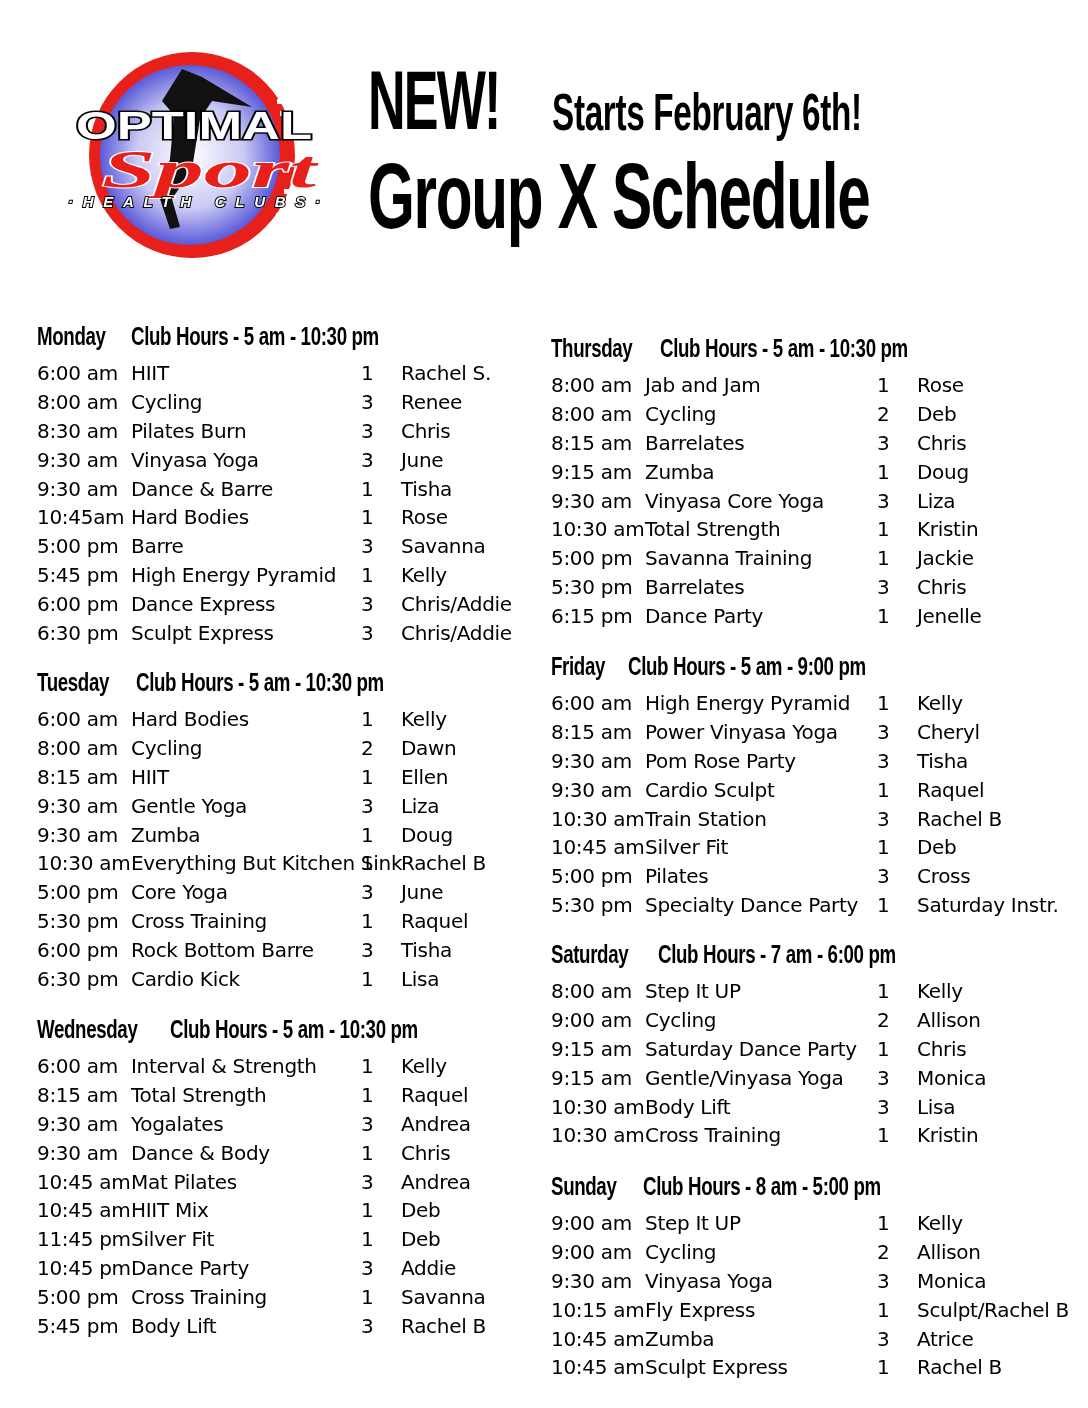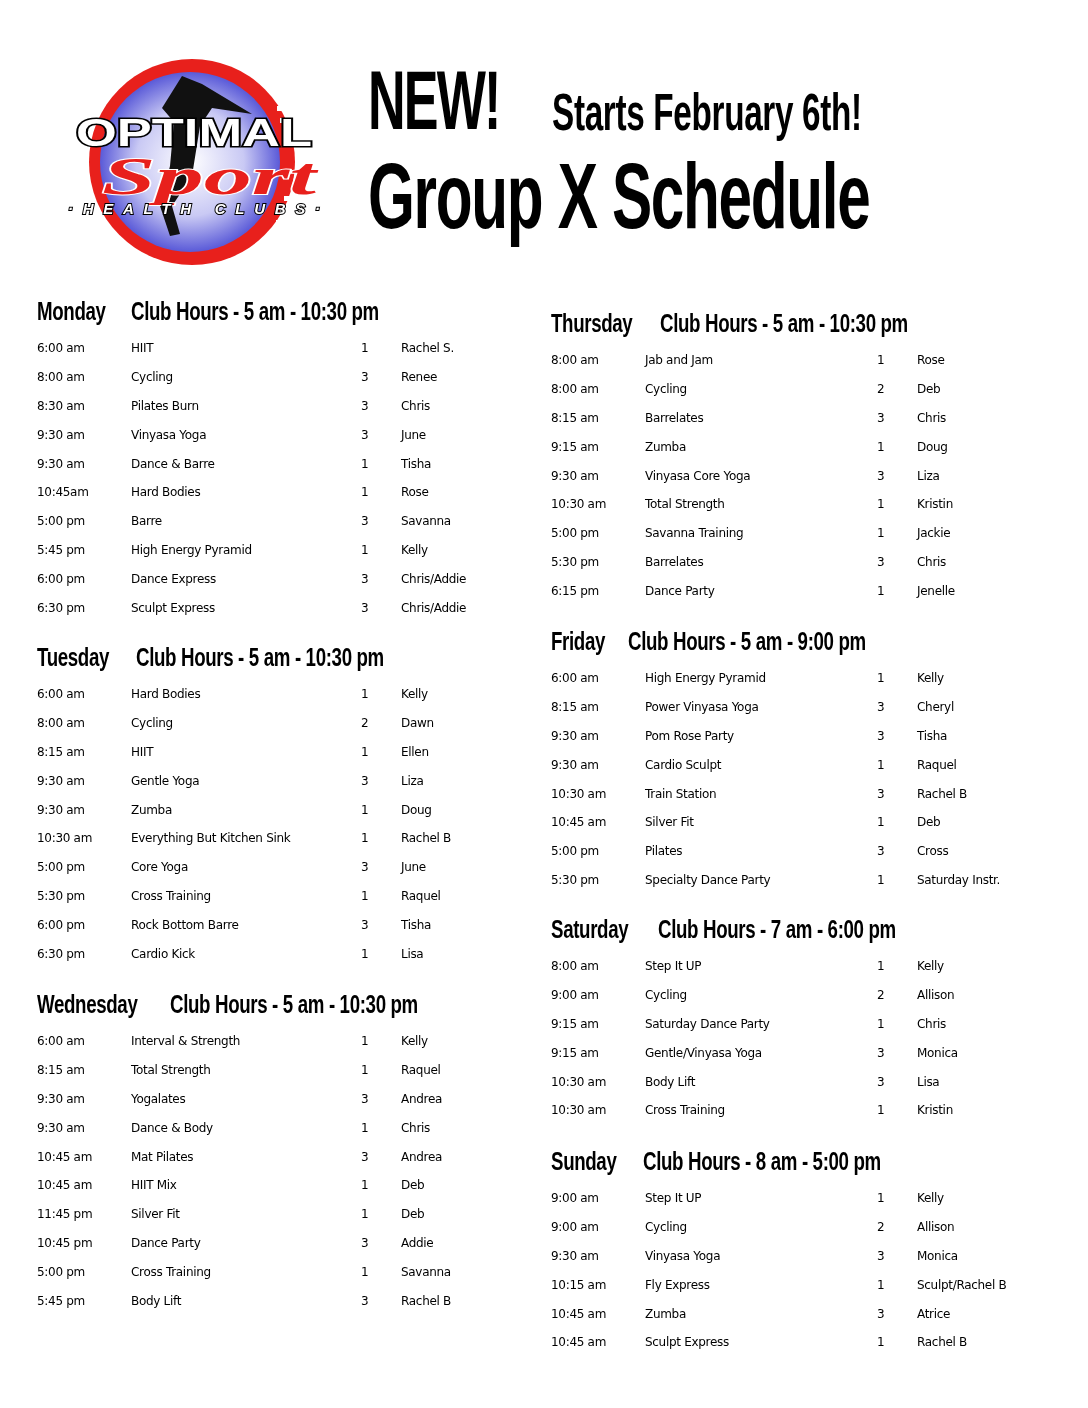--- a/index.html
+++ b/index.html
@@ -1,33 +1,33 @@
 <!DOCTYPE html>
 <html><head>
 <meta charset="utf-8">
 <style>
   html, body { margin: 0; padding: 0; background: #ffffff; }
   body { width: 1088px; height: 1408px; position: relative; overflow: hidden;
          font-family: "DejaVu Sans", sans-serif; color: #000; }
-  .logo { position: absolute; left: 62px; top: 56px; width: 264px; height: 212px; }
+  .logo { position: absolute; left: 62px; top: 49px; width: 264px; height: 212px; }
   .headline { position: absolute; left: 368px; top: 58px; }
   .cond { font-family: "Liberation Sans", sans-serif; font-weight: bold;
           display: inline-block; transform-origin: left top; white-space: nowrap; letter-spacing: -0.5px; }
   .new { font-size: 84px; line-height: 84px; transform: scaleX(0.62); position: absolute; left: 0; top: 0; letter-spacing: -3px; }
   .starts { font-size: 52px; line-height: 52px; transform: scaleX(0.64); position: absolute; left: 184px; top: 28px; }
   .title { font-size: 92px; line-height: 92px; transform: scaleX(0.655); position: absolute; left: 0; top: 92px; letter-spacing: -2px; }
-  .col { position: absolute; }
+  .col { position: absolute; margin-top: 25px; }
   .day { position: relative; }
   .day-head { height: 34px; position: relative; white-space: nowrap; }
   .day-head .cond { font-size: 26px; line-height: 30px; transform: scaleX(0.72); }
   .day-name { position: absolute; left: 0; top: 0; }
   .hours { position: absolute; top: 0; }
   .rows { margin-top: 4px; }
   .row { position: relative; height: 28.9px; font-family: "DejaVu Sans", sans-serif;
-         font-size: 12px; line-height: 28.9px; white-space: nowrap; letter-spacing: -0.3px; }
+         font-size: 20px; line-height: 28.9px; white-space: nowrap; letter-spacing: -0.3px; }
   .row span { position: absolute; top: 0; }
   .c-time { left: 0; }
   .c-class { left: 94px; }
   .c-room { left: 324px; }
   .c-inst { left: 364px; }
   .right .c-class { left: 94px; }
   .right .c-room { left: 326px; }
   .right .c-inst { left: 366px; }
 </style>
 </head>

